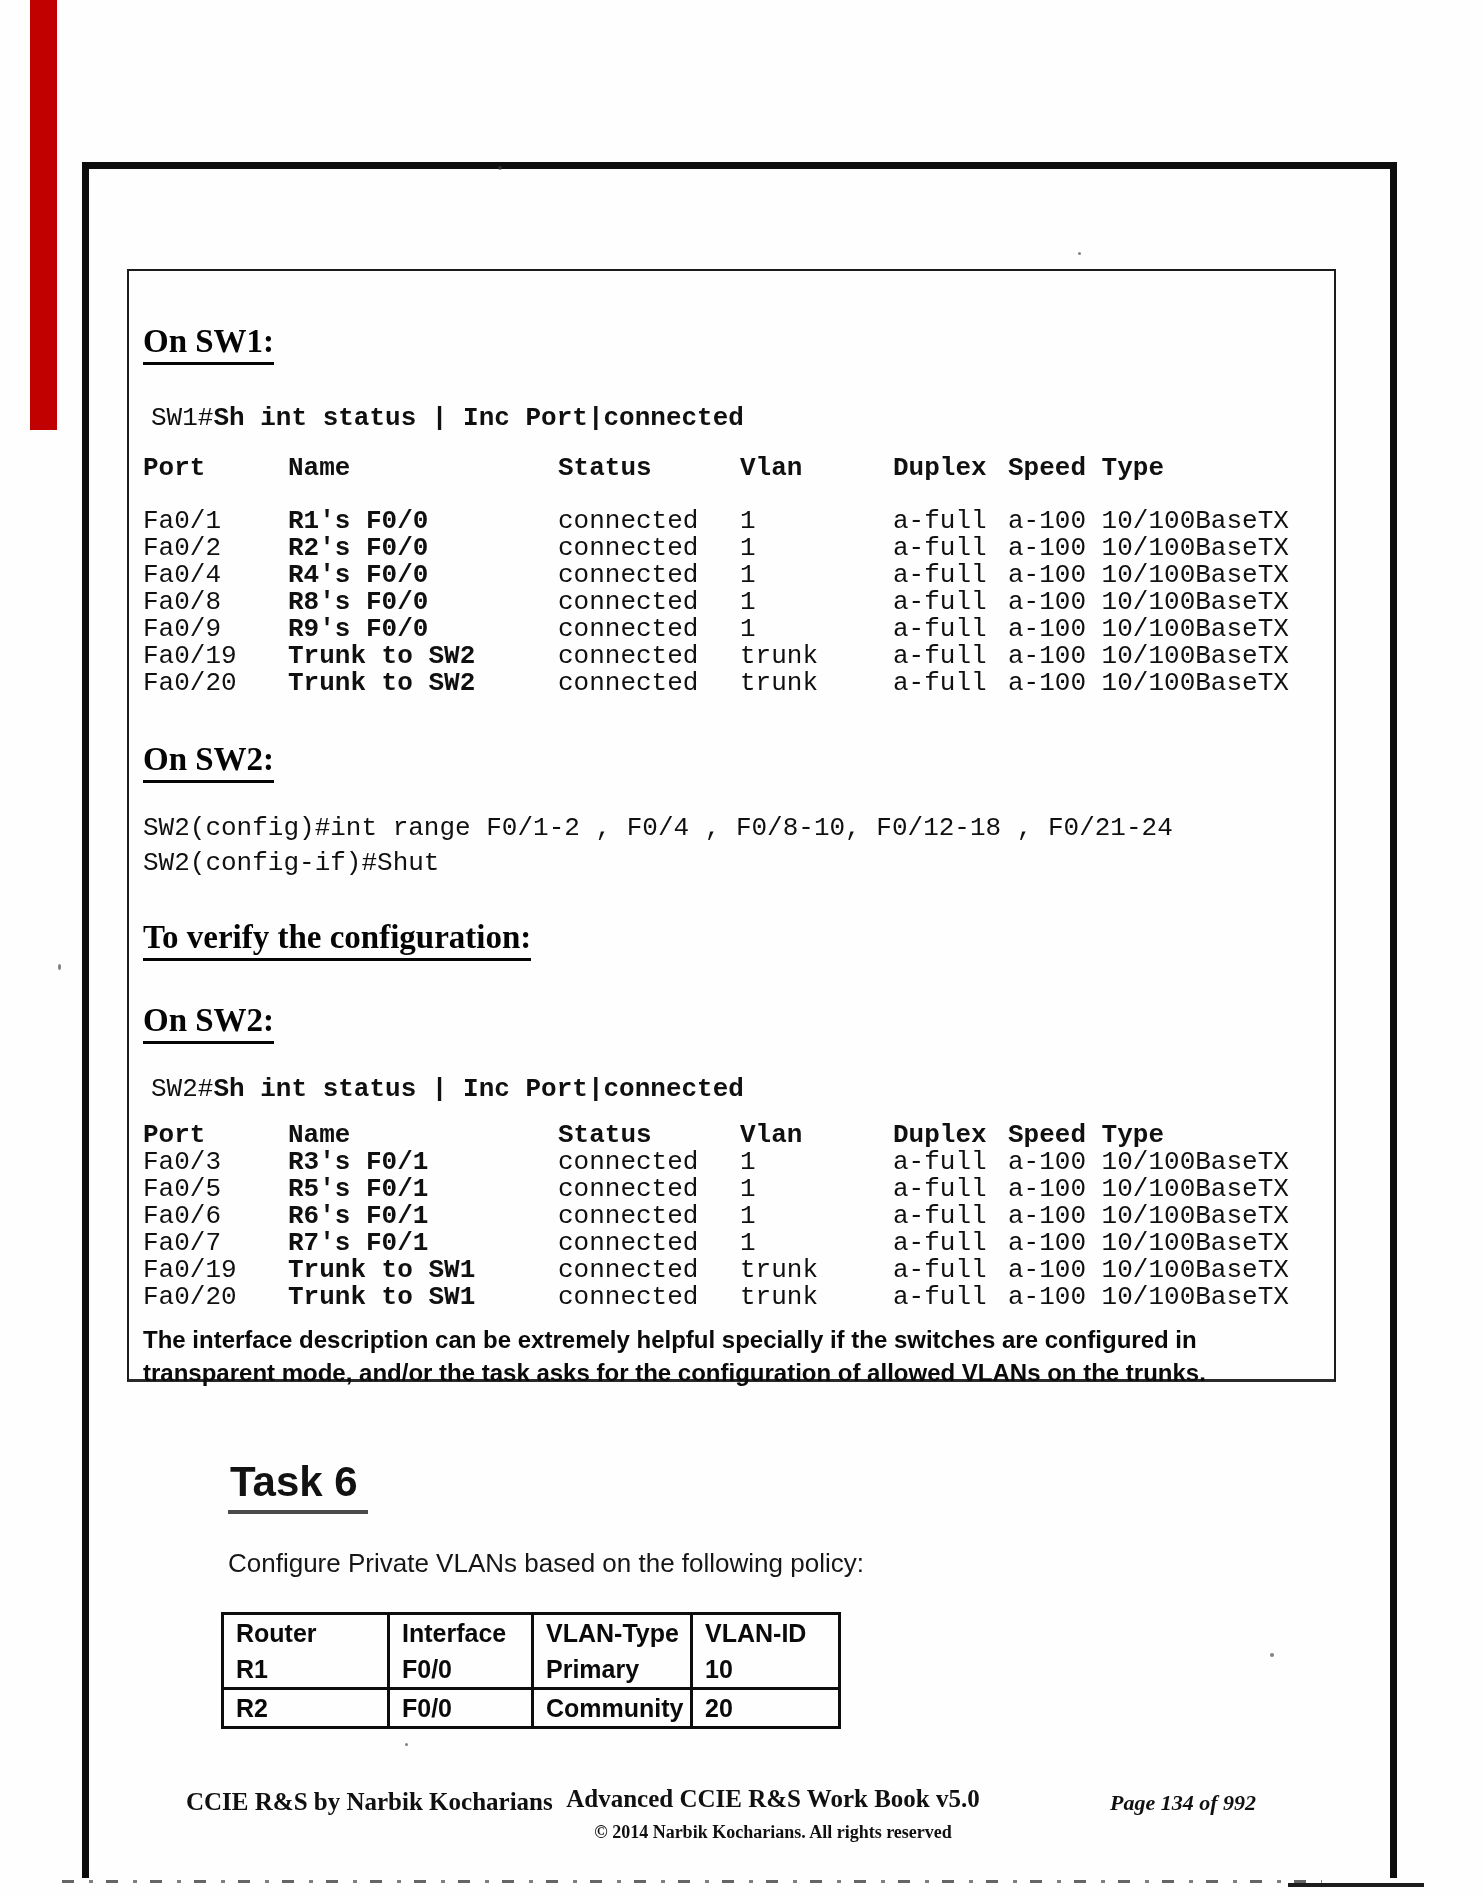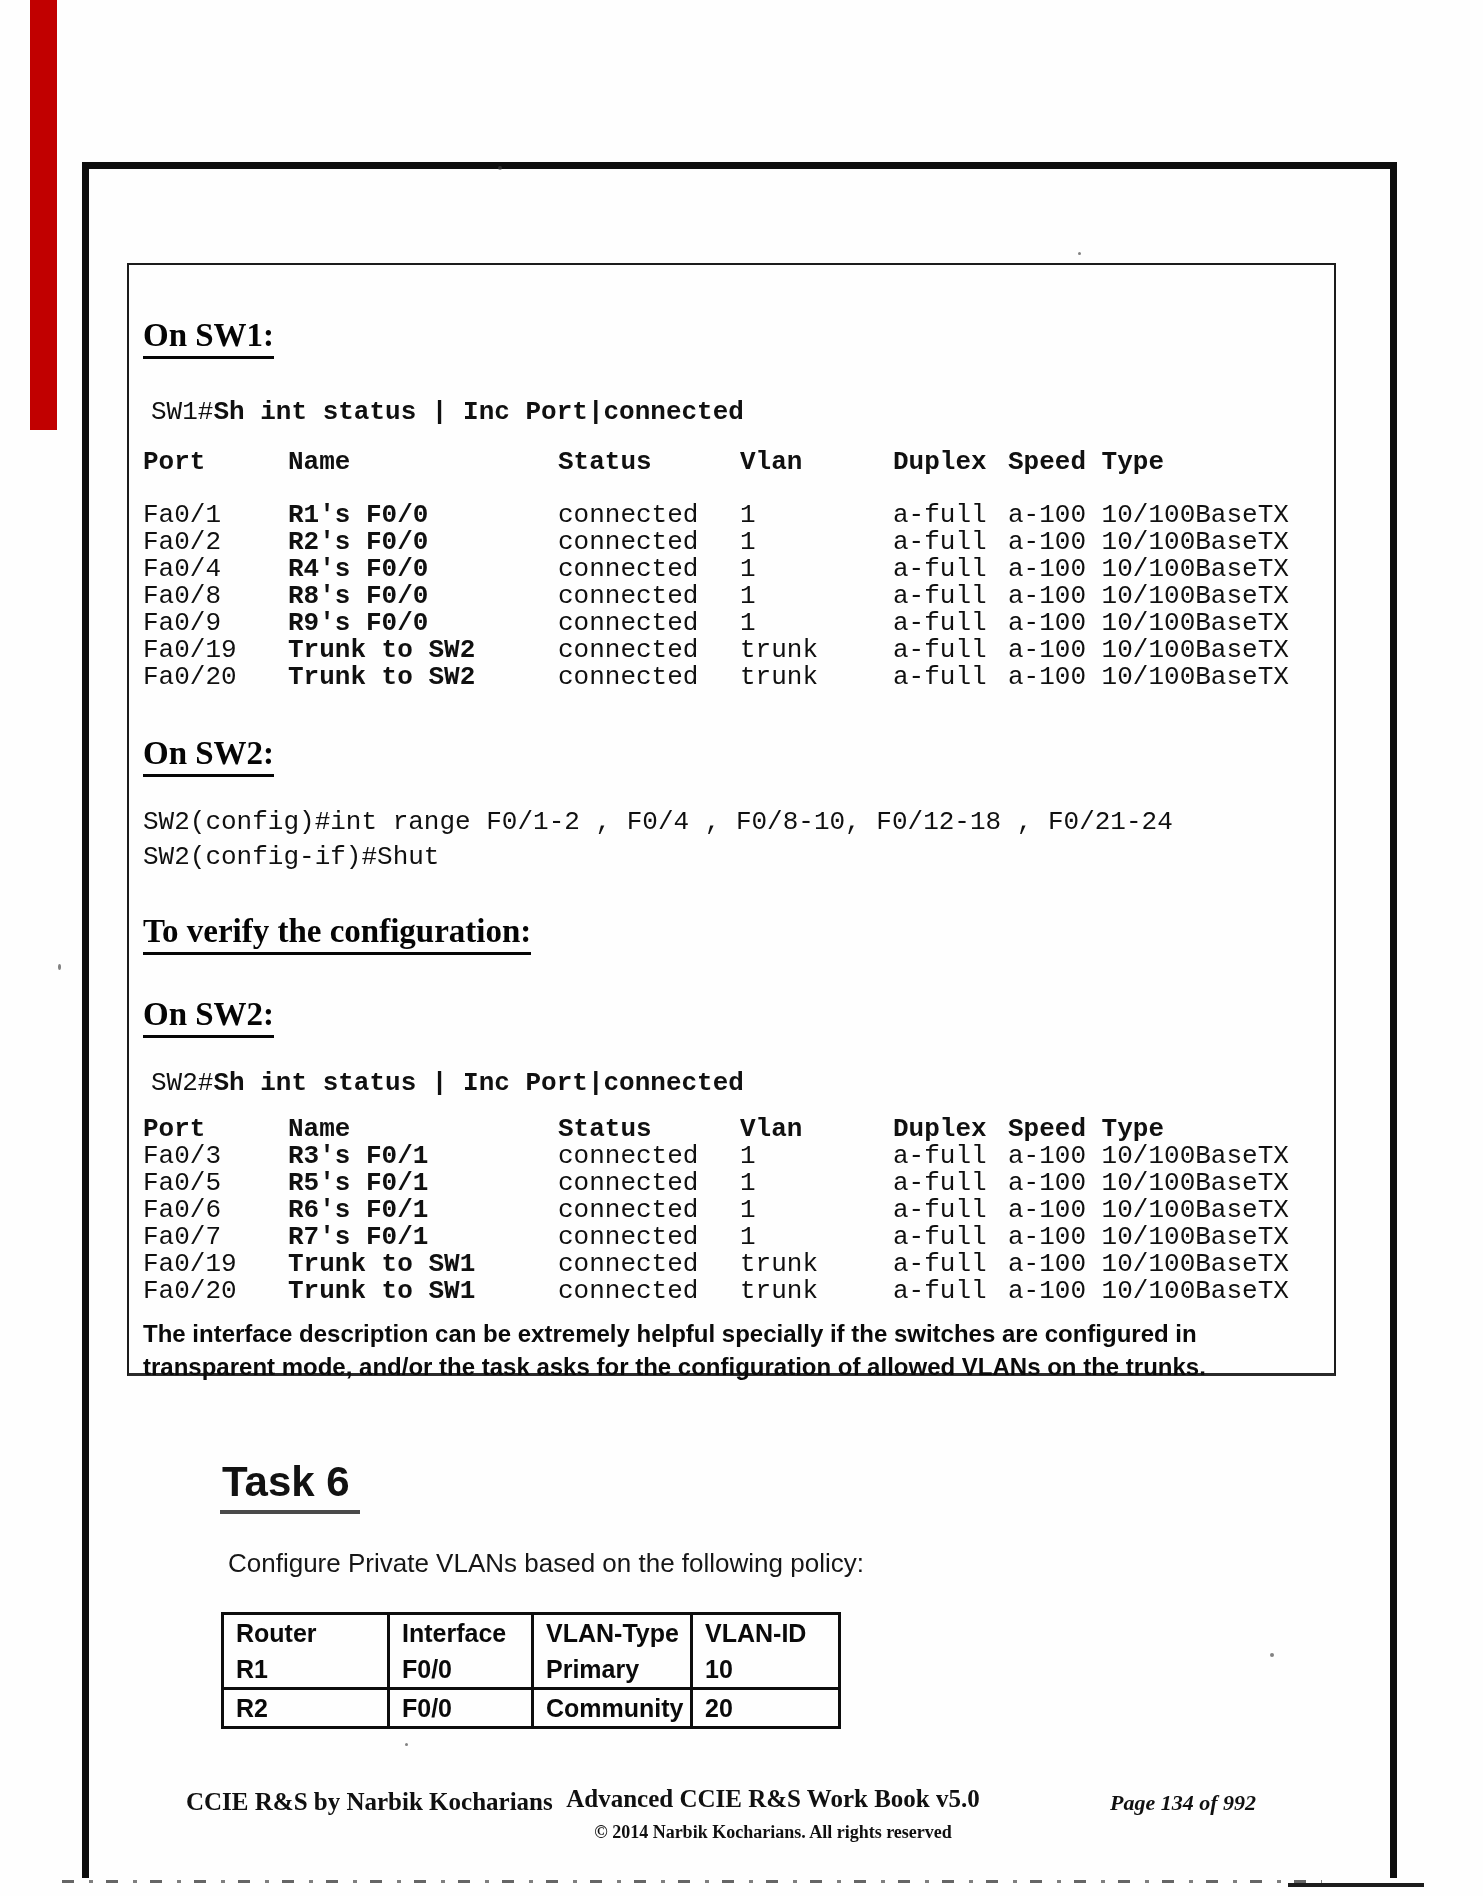--- a/index.html
+++ b/index.html
@@ -4,42 +4,42 @@
 <style>
   html,body{margin:0;padding:0;background:#ffffff;}
   #page{position:relative;width:1483px;height:1896px;background:#fefefe;overflow:hidden;
         font-family:"Liberation Serif",serif;color:#0b0b0b;}
   
   #redbar{position:absolute;left:30px;top:0;width:27px;height:430px;background:#c10000;}
   
   #frame{position:absolute;left:82px;top:162px;width:1315px;height:1716px;box-sizing:border-box;
          border-top:7px solid #0d0d0d;border-left:7px solid #0d0d0d;border-right:7px solid #0d0d0d;}
   
-  #innerbox{position:absolute;left:127px;top:263px;width:1209px;height:1113px;box-sizing:border-box;
+  #innerbox{position:absolute;left:127px;top:269px;width:1209px;height:1113px;box-sizing:border-box;
             border:2px solid #1c1c1c;border-bottom:3px solid #2a2a2a;
             padding:52px 18px 0 14px;}
   .h-serif{font-family:"Liberation Serif",serif;font-weight:bold;font-size:33px;line-height:1.15;
            color:#050505;}
   .h-serif .ul{border-bottom:3px solid #050505;padding-bottom:1px;display:inline-block;}
   .mono{font-family:"Liberation Mono","DejaVu Sans Mono",monospace;font-size:26px;color:#101010;}
   .cmdline{line-height:34px;white-space:pre;margin-left:8px;}
   .cmdline .b{font-weight:bold;}
   .pre2{line-height:35px;white-space:pre;}
   
   .ctable .row{display:flex;line-height:27px;white-space:pre;}
   .ctable .row span{display:block;}
   .c0{width:145px;} .c1{width:270px;} .c2{width:182px;} .c3{width:153px;} .c4{width:115px;} .c5{flex:1;}
   .chdr .row span{font-weight:bold;}
   .ctable .row .c1{font-weight:bold;}
   .gap-after{margin-bottom:26px;}
   
   .note{font-family:"Liberation Sans",sans-serif;font-weight:bold;font-size:24px;line-height:33px;
         color:#0a0a0a;margin-top:12px;}
   
-  #task-title{position:absolute;left:220px;top:1458px;font-family:"Liberation Sans",sans-serif;
+  #task-title{position:absolute;left:228px;top:1458px;font-family:"Liberation Sans",sans-serif;
               font-weight:bold;font-size:42px;color:#121212;border-bottom:4px solid #4a4a4a;
               padding:0 10px 4px 2px;}
   #task-intro{position:absolute;left:228px;top:1548px;font-family:"Liberation Sans",sans-serif;
               font-size:26px;color:#161616;}
   #ptable{position:absolute;left:221px;top:1612px;width:620px;box-sizing:border-box;
           border:3px solid #0d0d0d;font-family:"Liberation Sans",sans-serif;font-weight:bold;
           font-size:25px;color:#0a0a0a;}
   #ptable .row{display:flex;height:36px;}
   #ptable .row + .row{border-top:3px solid #0d0d0d;}
   #ptable .row span{display:flex;align-items:center;padding-left:12px;box-sizing:border-box;}

